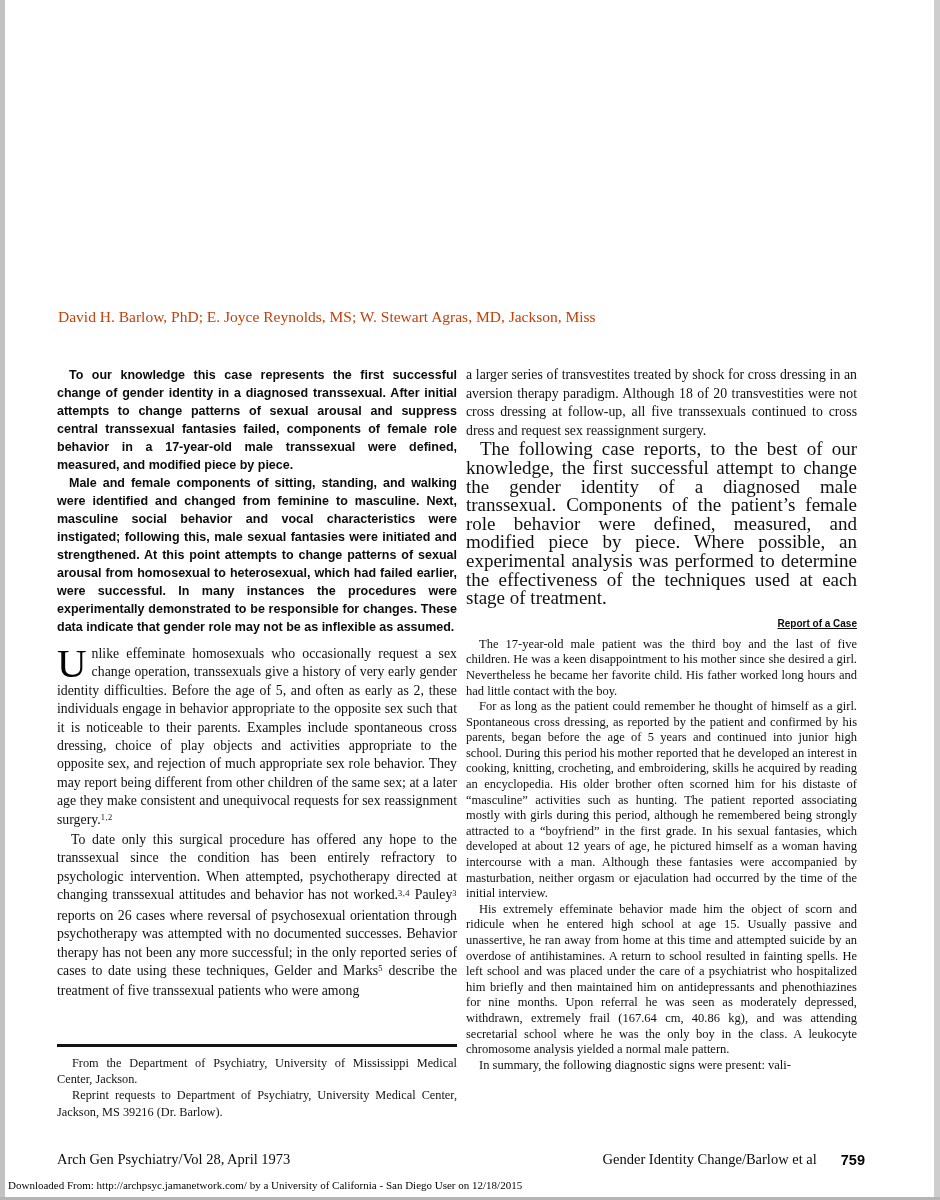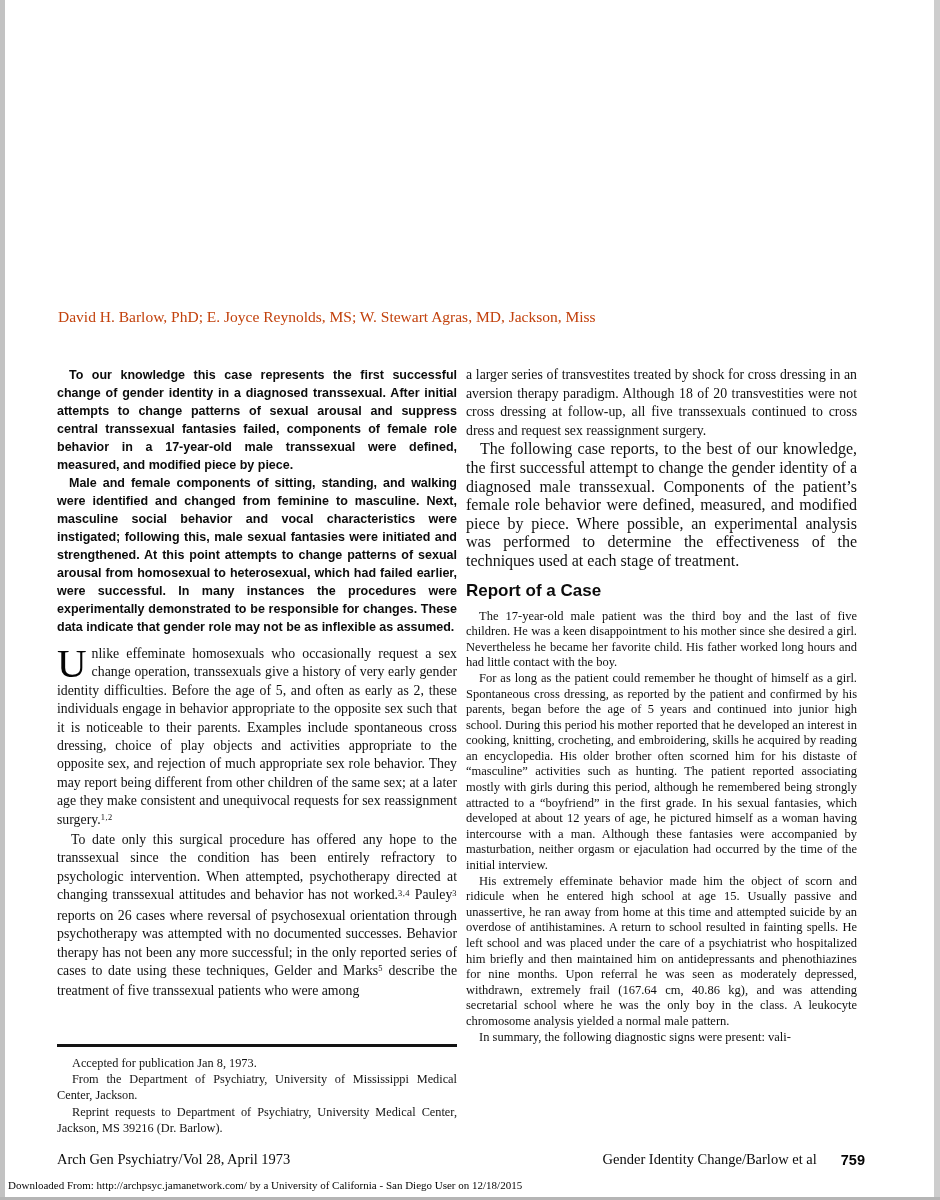--- a/index.html
+++ b/index.html
@@ -60,26 +60,27 @@
   }
 
   .footnote-block { position: absolute; left: 57px; top: 1044px; width: 400px; }
   .fn-rule { width: 400px; height: 3px; background: #131313; margin-bottom: 8px; }
   .fn {
     font-size: 12.3px; line-height: 16.2px; color: #131313;
     text-indent: 15px;
   }
 
   .right-col .cont { font-size: 13.8px; line-height: 18.6px; }
-  .right-col .indent { font-size: 16px; line-height: 18.6px; }
+  .right-col .indent { font-size: 19px; line-height: 18.6px; }
   .case-heading {
     margin: 10px 0 8px 0;
     font-family: "Liberation Sans", sans-serif;
-    font-size: 17px; font-weight: bold; text-align: left;
+    font-size: 10px; font-weight: bold; text-align: right;
     color: #0c0c0c;
+    text-decoration: underline;
   }
   .case-p {
     font-size: 12.5px; line-height: 15.6px; color: #101010;
     text-indent: 13px;
   }
 
   .footer {
     position: absolute; left: 57px; top: 1151px; width: 808px;
     display: flex; justify-content: space-between; align-items: baseline;
     font-size: 14.5px; color: #0a0a0a;
@@ -114,21 +115,20 @@
       <p class="abs-p">Male and female components of sitting, standing, and walking were identified and changed from feminine to masculine. Next, masculine social behavior and vocal characteristics were instigated; following this, male sexual fantasies were initiated and strengthened. At this point attempts to change patterns of sexual arousal from homosexual to heterosexual, which had failed earlier, were successful. In many instances the procedures were experimentally demonstrated to be responsible for changes. These data indicate that gender role may not be as inflexible as assumed.</p>
     </div>
     <div class="body-text">
       <p class="body-p first-p"><span class="dropcap">U</span><span>nlike effeminate homosexuals who occasionally request a sex change operation, transsexuals give a history of very early gender identity difficulties. Before the age of 5, and often as early as 2, these individuals engage in behavior appropriate to the opposite sex such that it is noticeable to their parents. Examples include spontaneous cross dressing, choice of play objects and activities appropriate to the opposite sex, and rejection of much appropriate sex role behavior. They may report being different from other children of the same sex; at a later age they make consistent and unequivocal requests for sex reassignment surgery.</span><sup>1,2</sup></p>
       <p class="body-p indent"><span>To date only this surgical procedure has offered any hope to the transsexual since the condition has been entirely refractory to psychologic intervention. When attempted, psychotherapy directed at changing transsexual attitudes and behavior has not worked.</span><sup>3,4</sup><span> Pauley</span><sup>3</sup><span> reports on 26 cases where reversal of psychosexual orientation through psychotherapy was attempted with no documented successes. Behavior therapy has not been any more successful; in the only reported series of cases to date using these techniques, Gelder and Marks</span><sup>5</sup><span> describe the treatment of five transsexual patients who were among</span></p>
     </div>
   </div>
 
   <div class="footnote-block">
     <div class="fn-rule"></div>
-    <p class="fn">Accepted for publication Jan 8, 1973.</p>
     <p class="fn">From the Department of Psychiatry, University of Mississippi Medical Center, Jackson.</p>
     <p class="fn">Reprint requests to Department of Psychiatry, University Medical Center, Jackson, MS 39216 (Dr. Barlow).</p>
   </div>
 
   <div class="col right-col">
     <p class="body-p cont">a larger series of transvestites treated by shock for cross dressing in an aversion therapy paradigm. Although 18 of 20 transvestities were not cross dressing at follow-up, all five transsexuals continued to cross dress and request sex reassignment surgery.</p>
     <p class="body-p indent">The following case reports, to the best of our knowledge, the first successful attempt to change the gender identity of a diagnosed male transsexual. Components of the patient’s female role behavior were defined, measured, and modified piece by piece. Where possible, an experimental analysis was performed to determine the effectiveness of the techniques used at each stage of treatment.</p>
     <h2 class="case-heading">Report of a Case</h2>
     <p class="case-p">The 17-year-old male patient was the third boy and the last of five children. He was a keen disappointment to his mother since she desired a girl. Nevertheless he became her favorite child. His father worked long hours and had little contact with the boy.</p>
     <p class="case-p">For as long as the patient could remember he thought of himself as a girl. Spontaneous cross dressing, as reported by the patient and confirmed by his parents, began before the age of 5 years and continued into junior high school. During this period his mother reported that he developed an interest in cooking, knitting, crocheting, and embroidering, skills he acquired by reading an encyclopedia. His older brother often scorned him for his distaste of “masculine” activities such as hunting. The patient reported associating mostly with girls during this period, although he remembered being strongly attracted to a “boyfriend” in the first grade. In his sexual fantasies, which developed at about 12 years of age, he pictured himself as a woman having intercourse with a man. Although these fantasies were accompanied by masturbation, neither orgasm or ejaculation had occurred by the time of the initial interview.</p>

